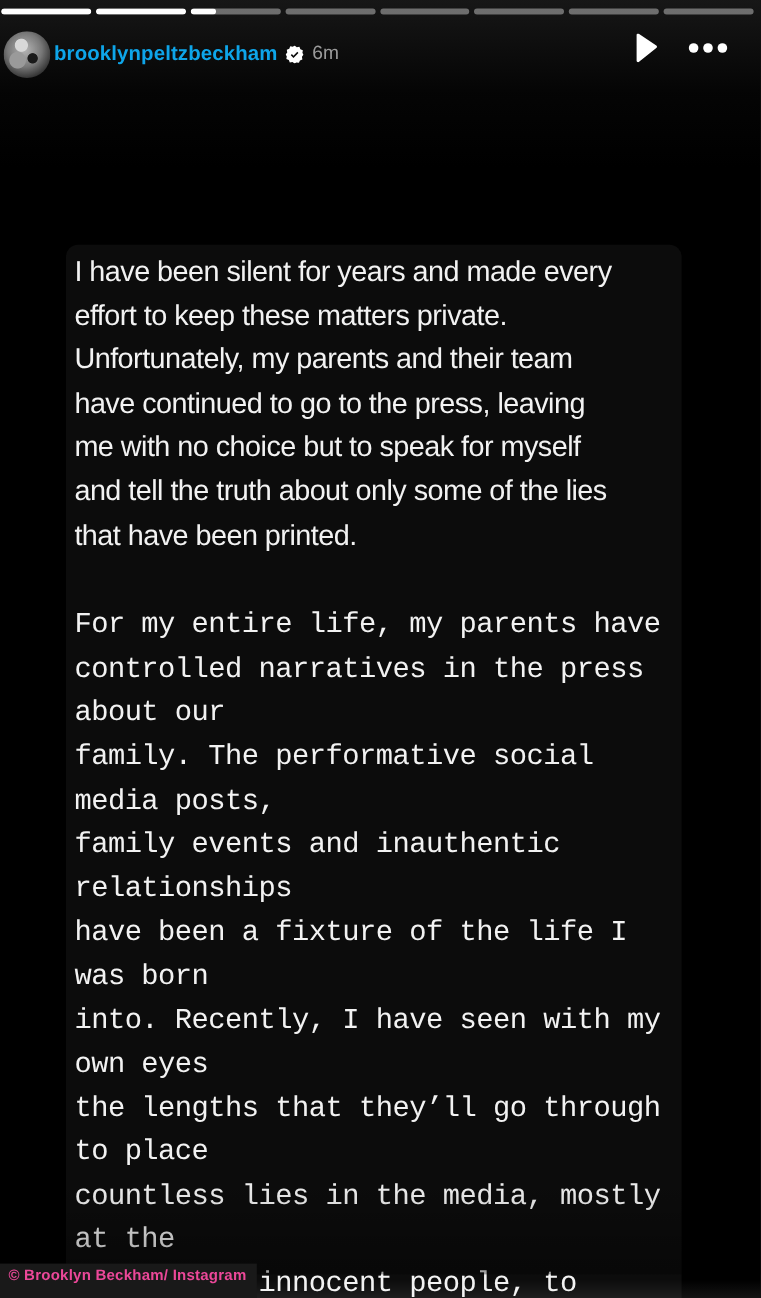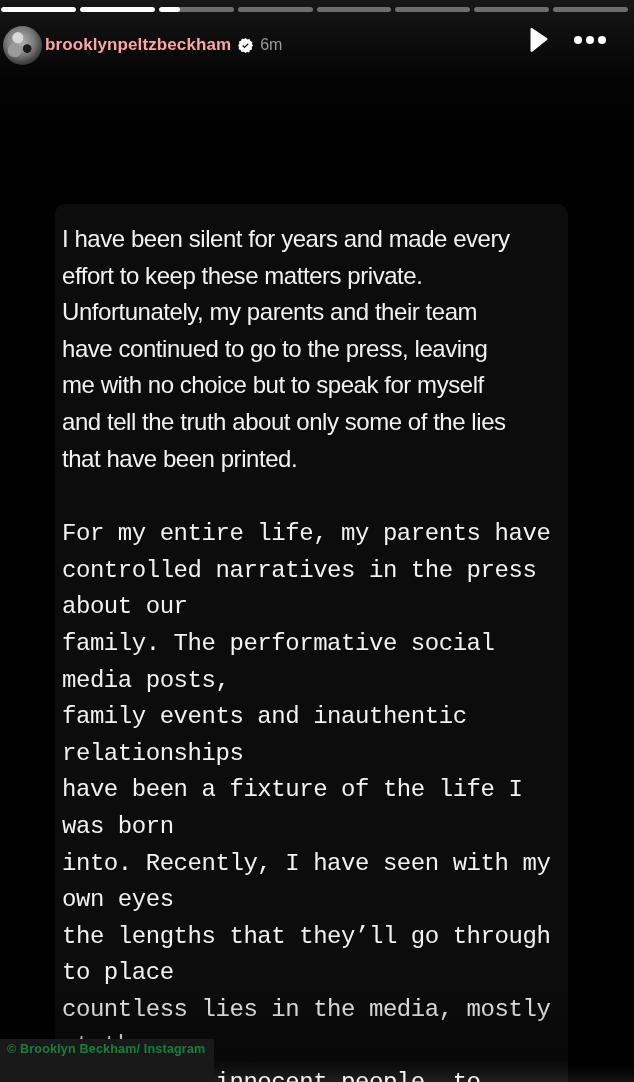--- a/index.html
+++ b/index.html
@@ -24,39 +24,39 @@
   
   .header{position:absolute;top:24px;left:0;right:0;height:50px;}
   .avatar{position:absolute;left:3px;top:0;width:39px;height:39px;border-radius:50%;
     background:
       radial-gradient(circle at 38% 30%,#d8d8d8 0 14%,rgba(0,0,0,0) 16%),
       radial-gradient(circle at 62% 58%,#1a1a1a 0 12%,rgba(0,0,0,0) 14%),
       radial-gradient(circle at 30% 62%,#9a9a9a 0 18%,rgba(0,0,0,0) 20%),
       radial-gradient(circle at 45% 40%,#b5b5b5,#777 45%,#2b2b2b 78%,#101010 100%);
     top:2px;}
   .id-row{position:absolute;left:45px;top:0;height:42px;display:flex;align-items:center;gap:7px;}
-  .username{color:#fca5a5;font-weight:bold;font-size:17px;letter-spacing:.1px;cursor:pointer;}
+  .username{color:#0ea5e9;font-weight:bold;font-size:17px;letter-spacing:.1px;cursor:pointer;}
   .verified{width:15px;height:15px;display:inline-block;}
   .timestamp{color:#9b9b9b;font-size:16px;}
   .actions{position:absolute;right:28px;top:4px;display:flex;align-items:center;gap:26px;}
   .play-btn svg{display:block;}
   .more-btn{display:flex;gap:4px;align-items:center;cursor:pointer;padding:6px 0;}
   .more-btn .dot{width:8px;height:8px;border-radius:50%;background:#fff;}
 
   
   .text-box{position:absolute;left:55px;top:204px;width:500px;
     background:#0c0c0c;border-radius:10px;padding:5px 6px 10px 7px;}
-  .para{margin:12px 0 39px 0;white-space:pre-line;
+  .para{margin:0 0 39px 0;white-space:pre-line;
     color:#f2f2f2;font-size:24px;line-height:36.6px;letter-spacing:-0.45px;font-weight:400;}
   .para:last-child{margin-bottom:0;font-family:Liberation Mono, monospace;}
 
   
   .credit{position:absolute;left:0;bottom:0;height:29px;background:#191919;
-    color:#15803d;font-weight:bold;font-size:12.5px;line-height:20px;
-    padding:0 9px 14px 7px;letter-spacing:.2px;white-space:nowrap;}
+    color:#ec4899;font-weight:bold;font-size:12.5px;line-height:20px;
+    padding:0 9px 0 7px;letter-spacing:.2px;white-space:nowrap;}
 </style>
 </head>
 <body>
 
 <div class="stage">
 
   <div class="top-shade"></div>
 
   <div class="progress" id="progress">
       <div class="seg">

